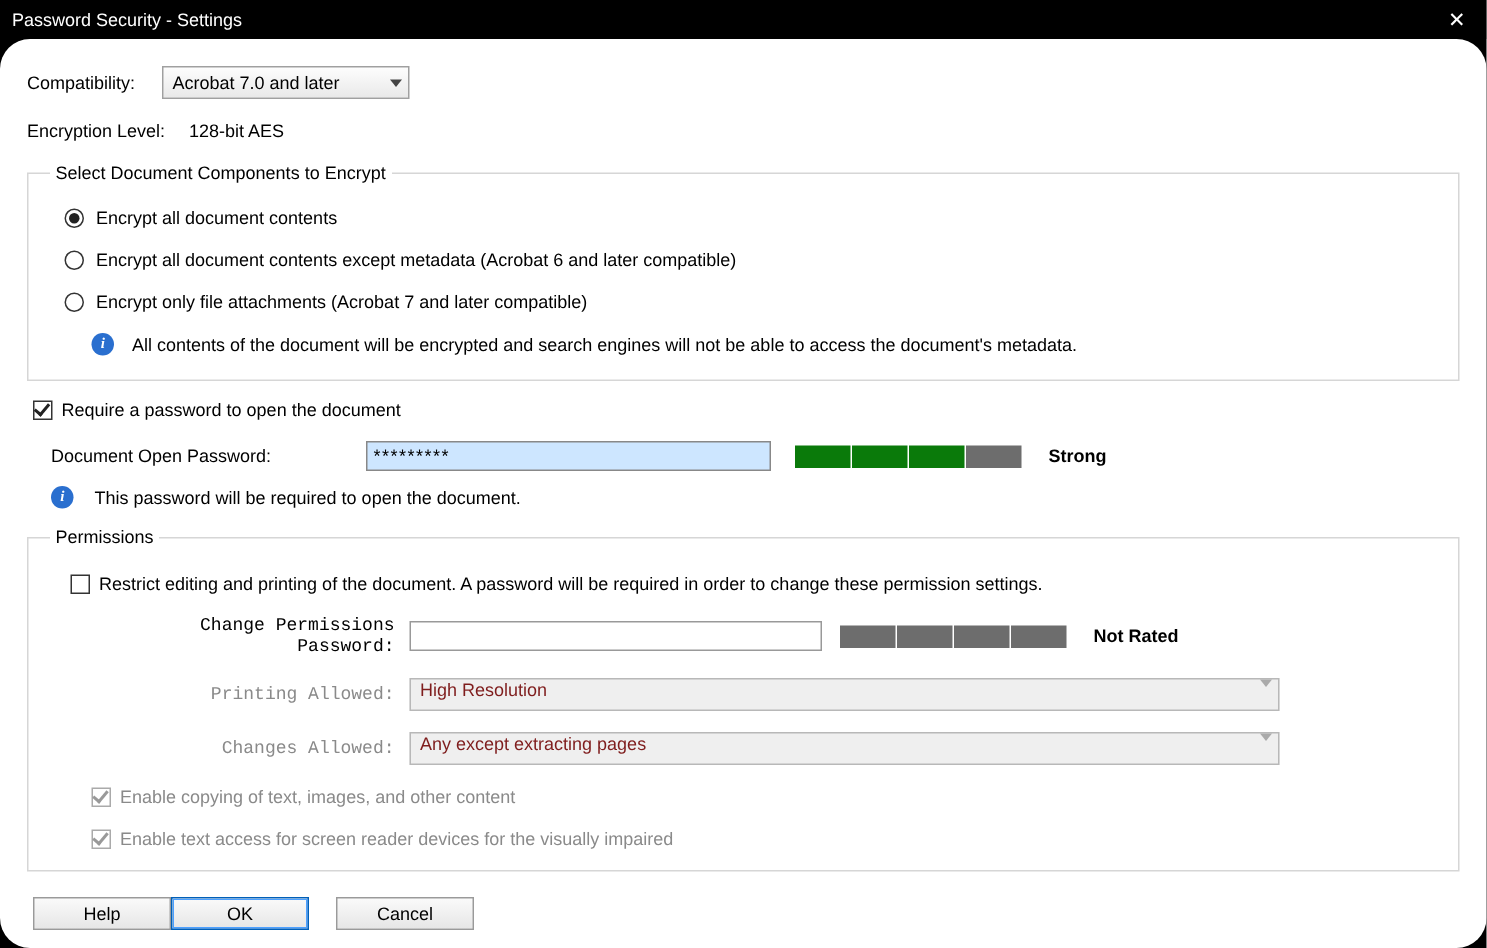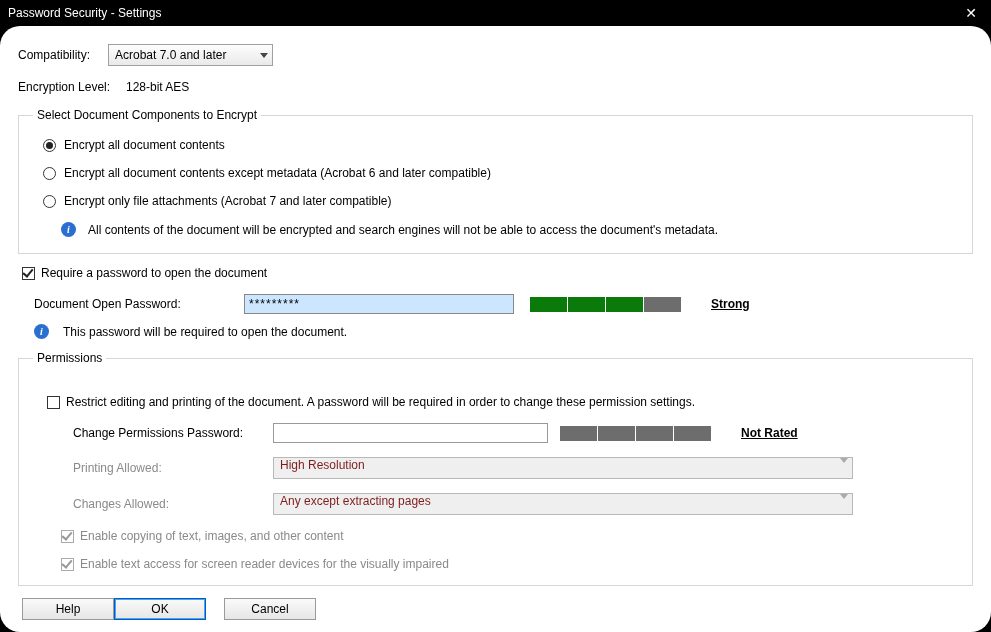--- a/index.html
+++ b/index.html
@@ -141,33 +141,33 @@
     display: flex;
     gap: 1px;
     margin-left: 16px;
   }
   .meter-seg {
     width: 37px; height: 15px;
     background: #6d6d6d;
   }
   .meter-seg.green { background: #0a7a0a; }
   .strength-label {
-    margin-left: 30px;
+    margin-left: 18px;
     font-weight: bold;
-    text-decoration: underline;
   }
   .perm-row {
     display: flex;
     align-items: center;
     margin: 14px 0 0 40px;
   }
   .perm-label {
     width: 200px;
-    text-align: left;
+    text-align: right;
     padding-right: 10px;
+    font-family: Liberation Mono, monospace;
   }
   .perm-label.disabled { color: #8a8a8a; }
   .perm-select {
     width: 580px;
     height: 22px;
     border: 1px solid #b8b8b8;
     background: #efefef;
     display: flex;
     align-items: flex-start;
     justify-content: space-between;
@@ -280,21 +280,21 @@
     </div>
     <div class="info-line2">
       <span class="info-icon">i</span>
       <span>This password will be required to open the document.</span>
     </div>
   </div>
 
   <fieldset class="permissions">
     <legend>Permissions</legend>
 
-    <div class="check-row" style="margin:20px 0 0 14px">
+    <div class="check-row" style="margin:7px 0 0 14px">
       <span class="checkbox"></span>
       <span>Restrict editing and printing of the document. A password will be required in order to change these permission settings.</span>
     </div>
 
     <div class="perm-row">
       <span class="perm-label">Change Permissions Password:</span>
       <input class="perm-pw-input" style="">
       <div class="strength-meter" style="margin-left:12px">
         <span class="meter-seg"></span>
         <span class="meter-seg"></span>

